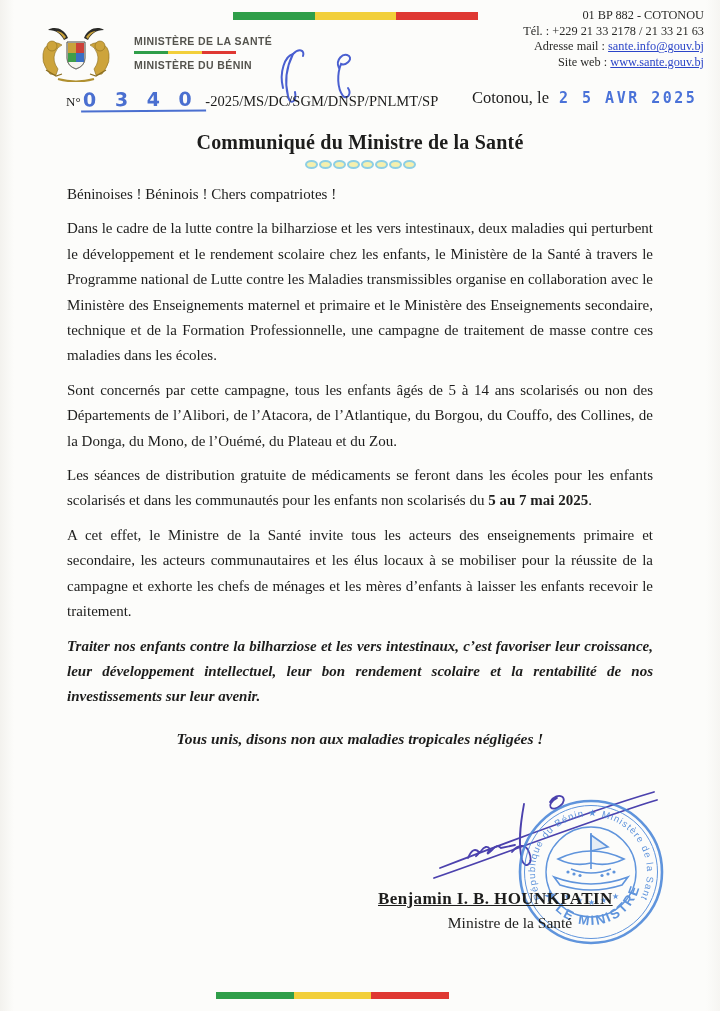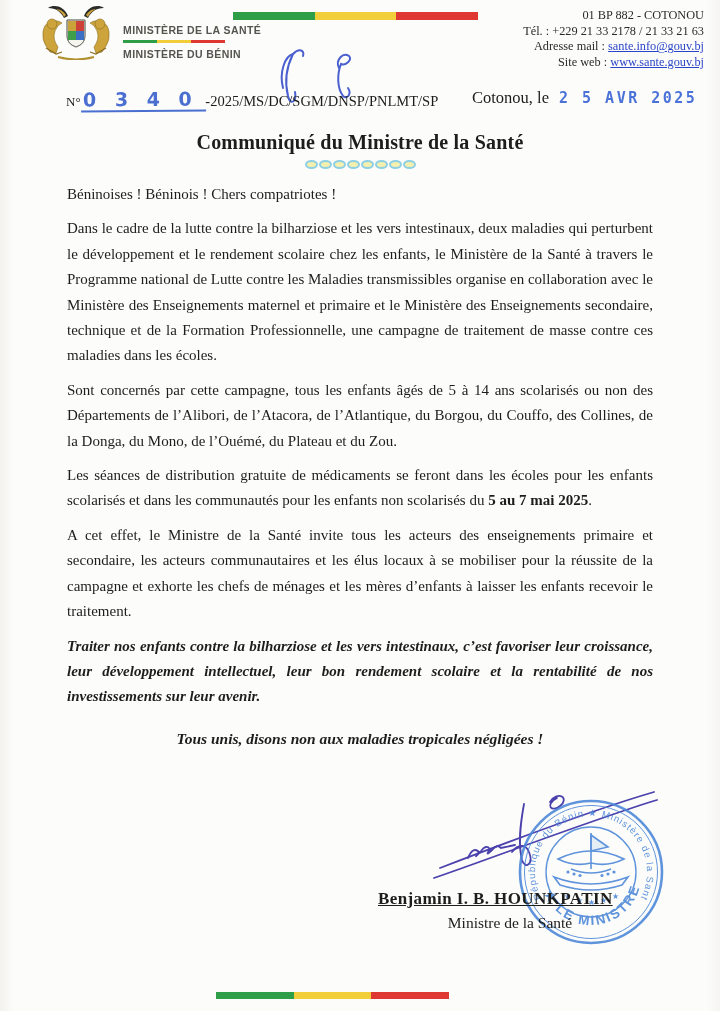--- a/index.html
+++ b/index.html
@@ -3,21 +3,21 @@
 <meta charset="utf-8">
 <style>
   * { margin:0; padding:0; box-sizing:border-box; }
   html,body { background:#e9e9e7; }
   .page {
     position:relative; width:720px; height:1011px; margin:0 auto;
     background:linear-gradient(90deg,#f3f2ee 0,#fcfcfa 14px,#fcfcfa 706px,#f6f5f2 720px);
     font-family:"Liberation Serif", serif; color:#1d1d1c; overflow:hidden;
   }
   
-  .brand { position:absolute; top:2px; left:38px; display:flex; align-items:flex-end; gap:9px; }
+  .brand { position:absolute; top:24px; left:38px; display:flex; align-items:center; gap:20px; }
   .brand-text { font-family:"Liberation Sans", sans-serif; font-size:10.5px; font-weight:bold;
     color:#55544e; letter-spacing:.4px; }
   .brand-rule { display:flex; height:3px; width:102px; margin:4px 0 5px 0; }
   .brand-rule span { flex:1; }
   .topbar { position:absolute; top:12px; left:233px; width:245px; height:8px; display:flex; }
   .topbar span, .bottombar span { flex:1; }
   .contact { position:absolute; top:8px; right:16px; width:250px; text-align:right;
     font-size:12.3px; line-height:15.6px; color:#2a2a28; }
   .contact a { color:#2b45c8; text-decoration:underline; cursor:pointer; }
   

